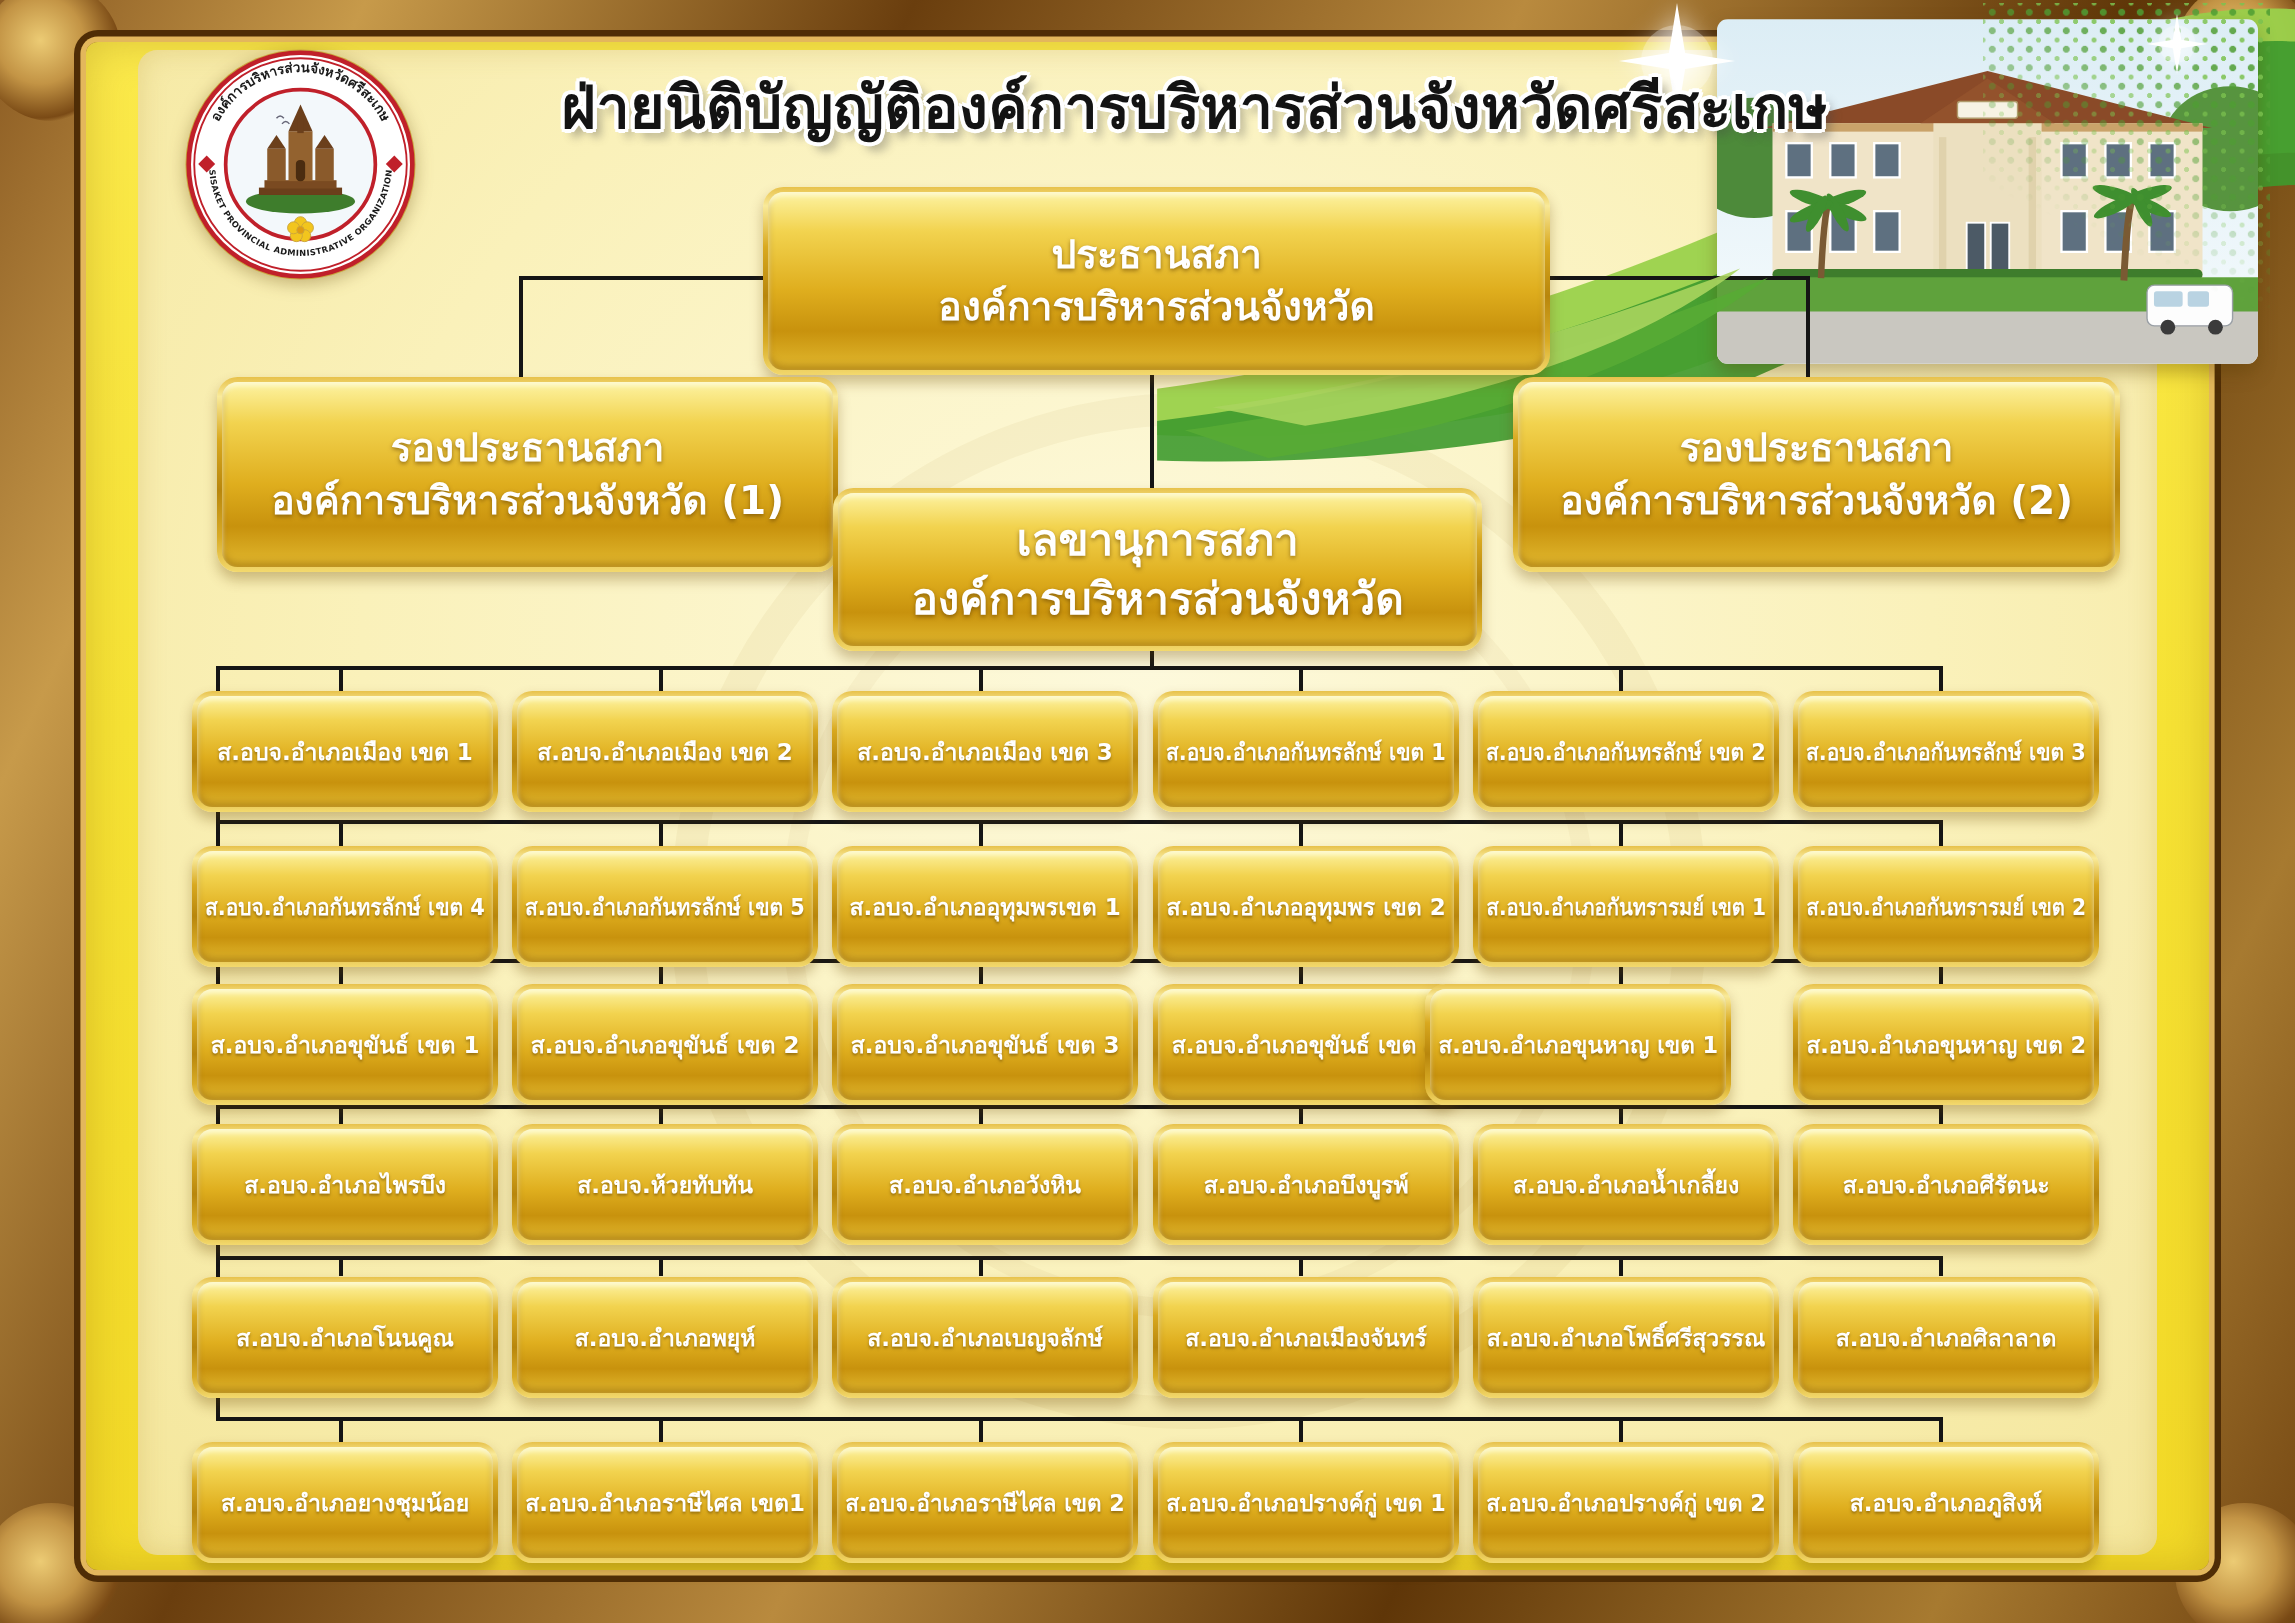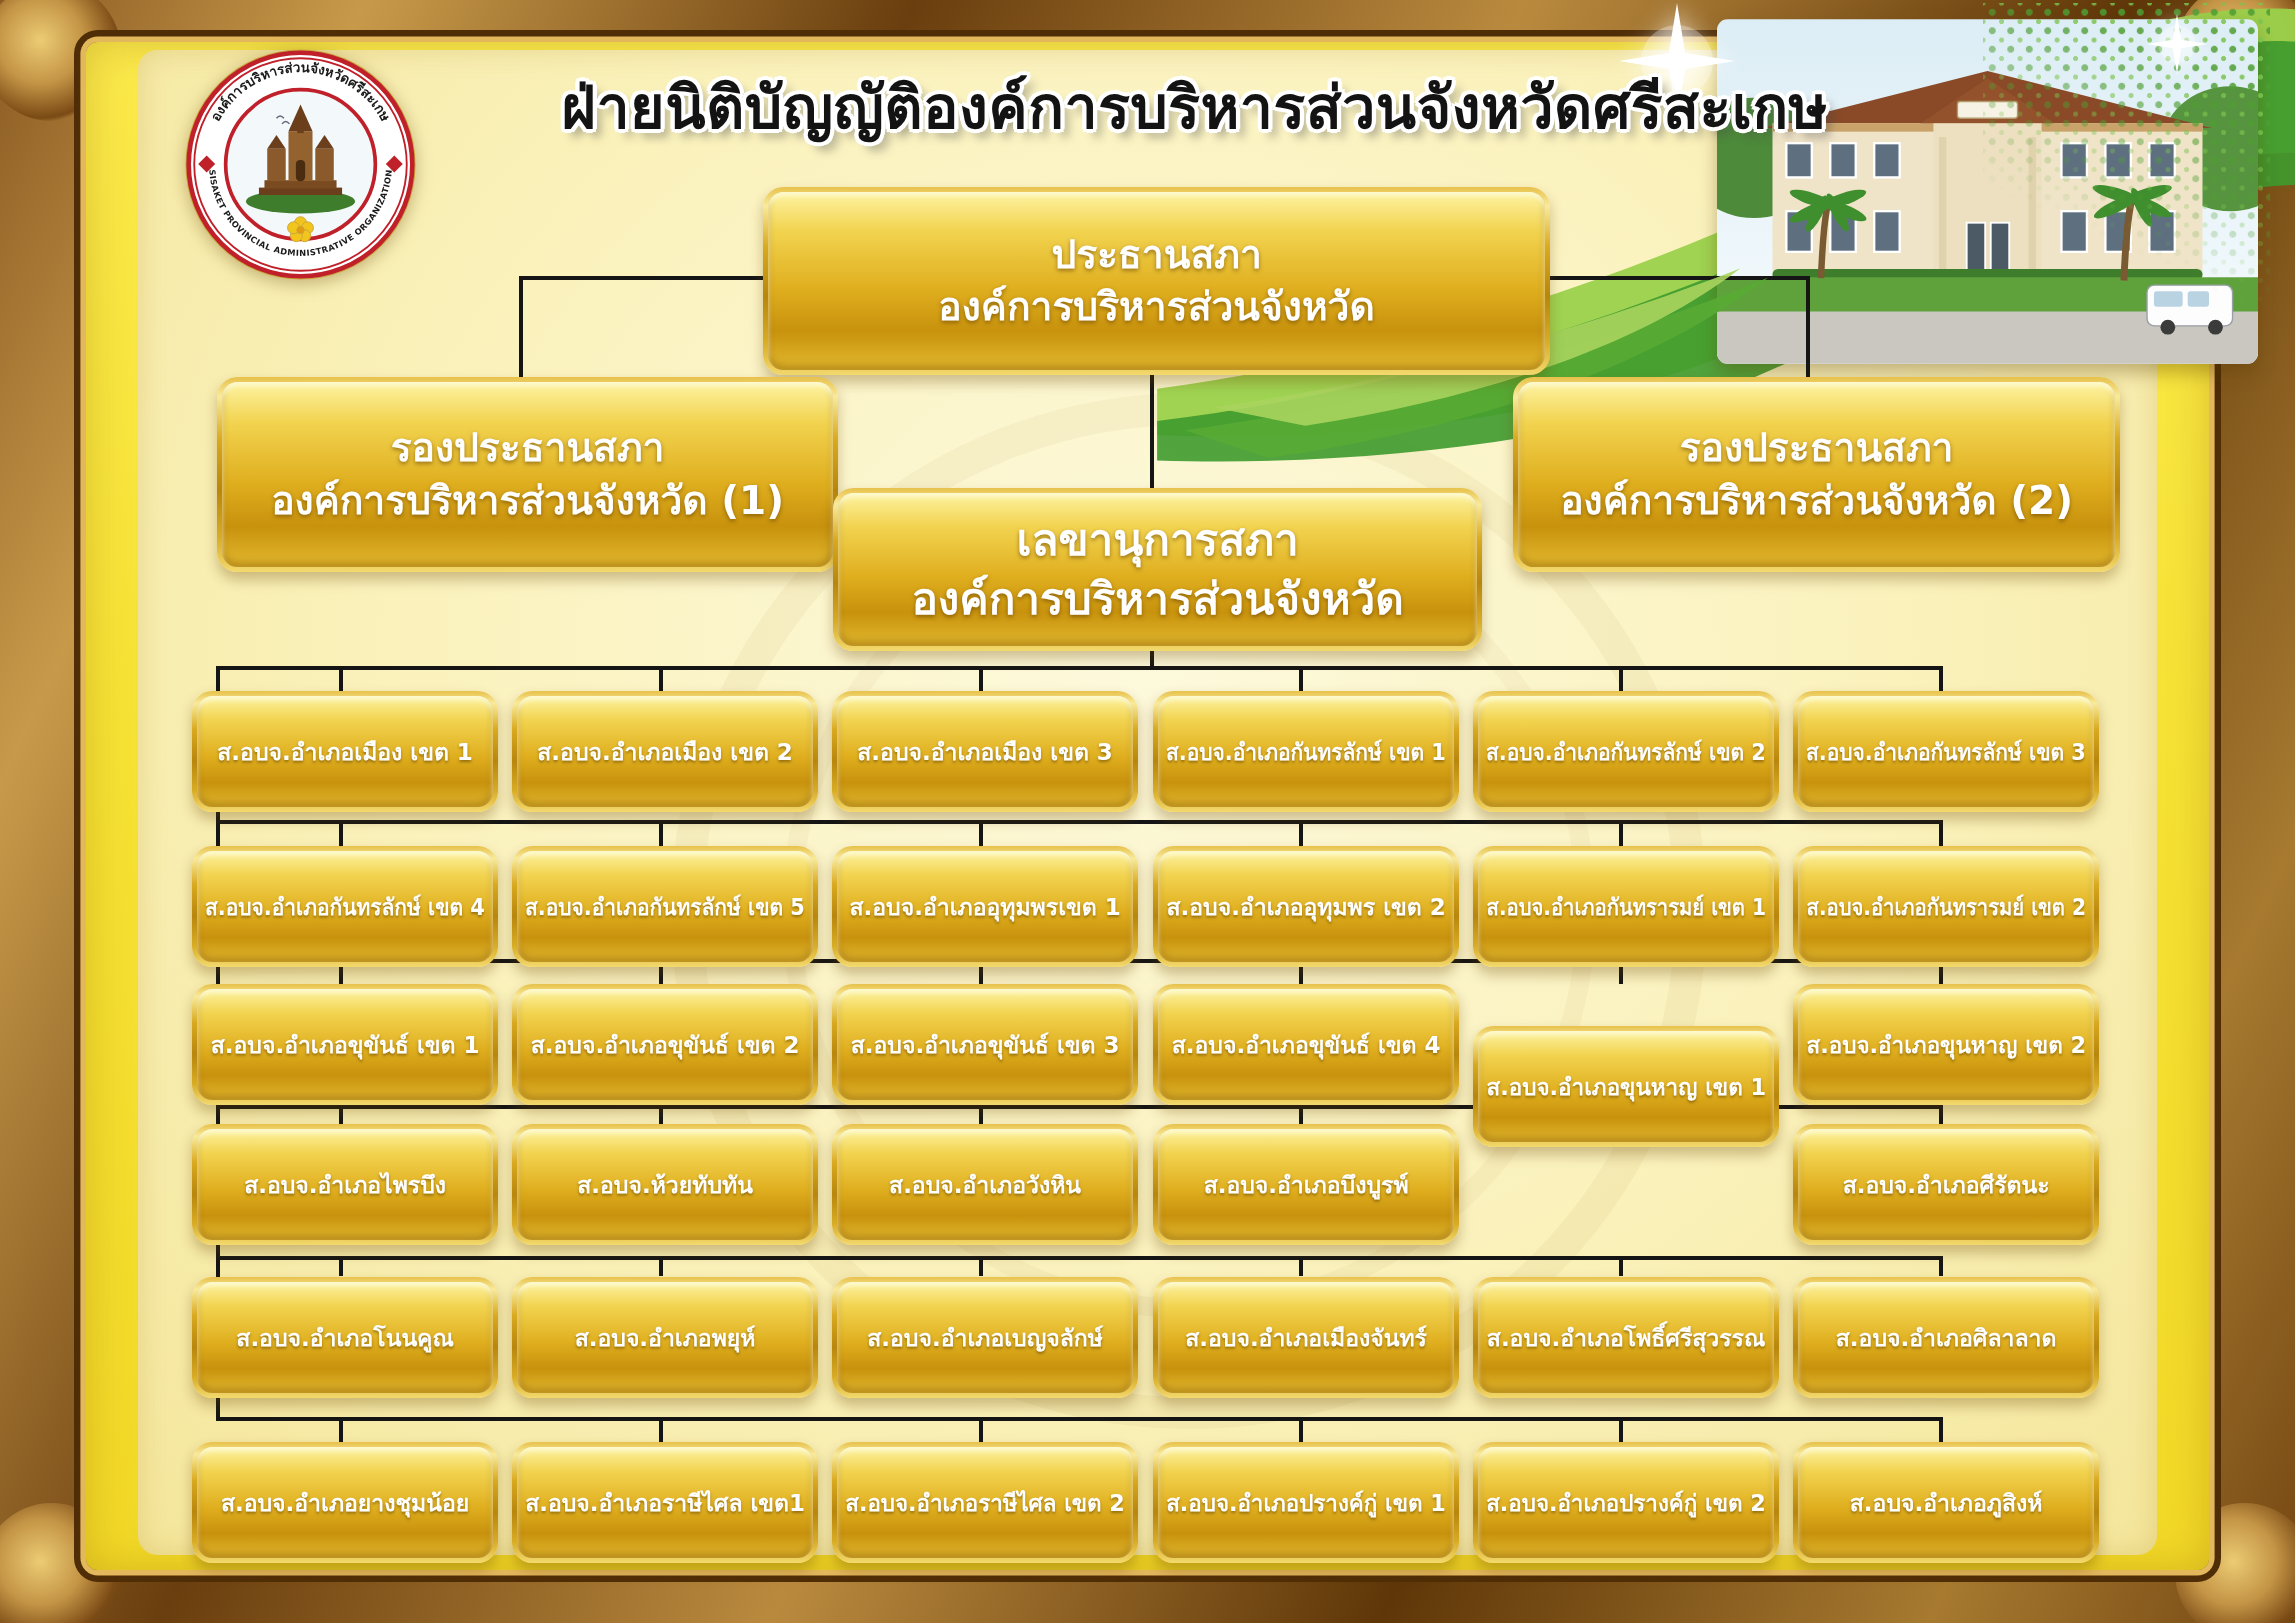--- a/index.html
+++ b/index.html
@@ -334,21 +334,21 @@
           <span class="member-label fit">ส.อบจ.อำเภอขุขันธ์ เขต 3</span>
         </div>
       </div>
       <div class="vline" style="left: 1299px; top: 959px; height: 24.5px;"></div>
       <div class="gold member" style="left: 1153px; top: 984px; width: 296px; height: 111px;">
         <div class="inner">
           <span class="member-label fit">ส.อบจ.อำเภอขุขันธ์ เขต 4</span>
         </div>
       </div>
       <div class="vline" style="left: 1619px; top: 959px; height: 24.5px;"></div>
-      <div class="gold member" style="left: 1473px; top: 984px; width: 296px; height: 111px; margin-top: 42px;">
+      <div class="gold member" style="left: 1425px; top: 984px; width: 296px; height: 111px;">
         <div class="inner">
           <span class="member-label fit" style="transform: scaleX(0.976);">ส.อบจ.อำเภอขุนหาญ เขต 1</span>
         </div>
       </div>
       <div class="vline" style="left: 1939px; top: 959px; height: 24.5px;"></div>
       <div class="gold member" style="left: 1793px; top: 984px; width: 296px; height: 111px;">
         <div class="inner">
           <span class="member-label fit" style="transform: scaleX(0.976);">ส.อบจ.อำเภอขุนหาญ เขต 2</span>
         </div>
       </div>
@@ -371,20 +371,25 @@
           <span class="member-label fit">ส.อบจ.อำเภอวังหิน</span>
         </div>
       </div>
       <div class="vline" style="left: 1299px; top: 1105px; height: 19px;"></div>
       <div class="gold member" style="left: 1153px; top: 1124px; width: 296px; height: 111px;">
         <div class="inner">
           <span class="member-label fit">ส.อบจ.อำเภอบึงบูรพ์</span>
         </div>
       </div>
       <div class="vline" style="left: 1619px; top: 1105px; height: 19px;"></div>
+      <div class="gold member" style="left: 1473px; top: 1124px; width: 296px; height: 111px;">
+        <div class="inner">
+          <span class="member-label fit">ส.อบจ.อำเภอน้ำเกลี้ยง</span>
+        </div>
+      </div>
       <div class="vline" style="left: 1939px; top: 1105px; height: 19px;"></div>
       <div class="gold member" style="left: 1793px; top: 1124px; width: 296px; height: 111px;">
         <div class="inner">
           <span class="member-label fit">ส.อบจ.อำเภอศีรัตนะ</span>
         </div>
       </div>
       <div class="hline" style="left: 216px; top: 1256px; width: 1725px;"></div>
       <div class="vline" style="left: 339px; top: 1256px; height: 20.4px;"></div>
       <div class="gold member" style="left: 192px; top: 1277px; width: 296px; height: 111px;">
         <div class="inner">

